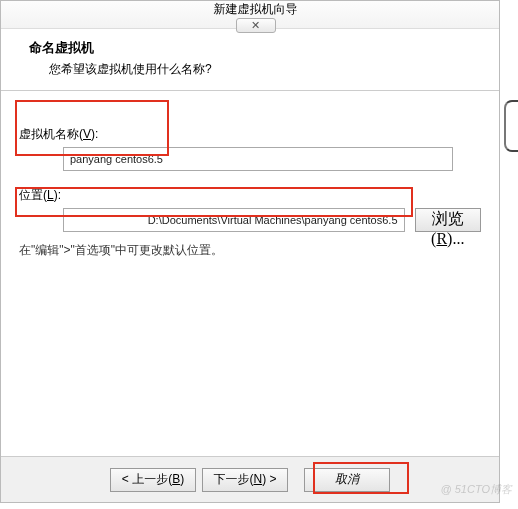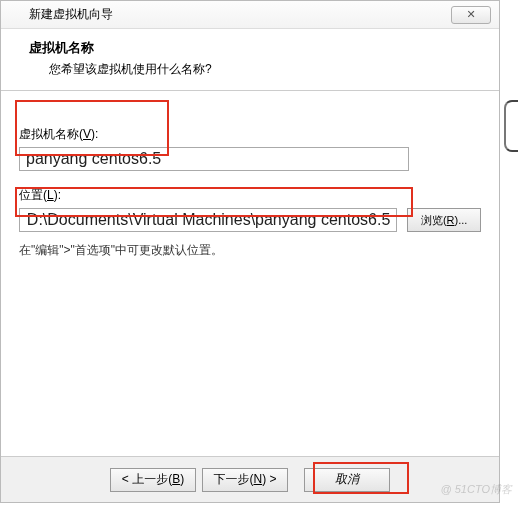--- a/index.html
+++ b/index.html
@@ -17,22 +17,23 @@
       border: 1px solid #bbb;
       background: #fff;
       position: relative;
     }
     .titlebar {
       height: 28px;
       border-bottom: 1px solid #ddd;
       display: flex;
       align-items: center;
       justify-content: space-between;
-      padding: 0 8px 0 28px;
+      padding: 0 8px 0 19px;
       background: linear-gradient(#fdfdfd, #f3f3f3);
+      flex-direction: column;
     }
     .close-btn {
       width: 40px;
       height: 18px;
       border: 1px solid #b0b0b0;
       border-radius: 3px;
       background: linear-gradient(#fdfdfd, #e8e8e8);
       display: flex;
       align-items: center;
       justify-content: center;
@@ -52,32 +53,33 @@
     }
     .field-label { color: #000; margin-bottom: 4px; margin-top: 16px; }
     .field-label:first-child { margin-top: 21px; }
     .input-row { display: flex; gap: 10px; align-items: center; }
     .text-input {
       height: 24px;
       border: 1px solid #aaa;
       background: #fff;
       padding: 2px 6px;
       font-family: inherit;
-      font-size: 16px;
+      font-size: 11px;
       color: #222;
+      margin-left: 44px;
     }
     .name-input { width: 390px; }
     .loc-input { width: 390px; text-align: right; }
     .browse-btn {
       height: 24px;
       width: 76px;
       border: 1px solid #999;
       background: linear-gradient(#fafafa, #e5e5e5);
-      font-family: Liberation Sans, sans-serif;
-      font-size: 11px;
+      font-family: Liberation Serif, serif;
+      font-size: 16px;
       cursor: pointer;
     }
     .hint { color: #333; margin-top: 10px; }
     .footer {
       position: absolute;
       bottom: 0;
       left: 0;
       right: 0;
       height: 46px;
       border-top: 1px solid #ccc;
@@ -136,21 +138,21 @@
 
 <div class="dialog">
   <div class="titlebar">
     <span>新建虚拟机向导</span>
     <div class="close-btn">
       <span>✕</span>
     </div>
   </div>
 
   <div class="header">
-    <div class="header-title">虚拟机名称</div>
+    <div class="header-title">命名虚拟机</div>
     <div class="header-sub">您希望该虚拟机使用什么名称?</div>
   </div>
 
   <div class="content">
     <div class="field-label">
       <span>虚拟机名称(</span><span class="underline">V</span><span>):</span>
     </div>
     <div class="input-row">
       <input type="text" class="text-input name-input" value="panyang centos6.5" style="">
     </div>

